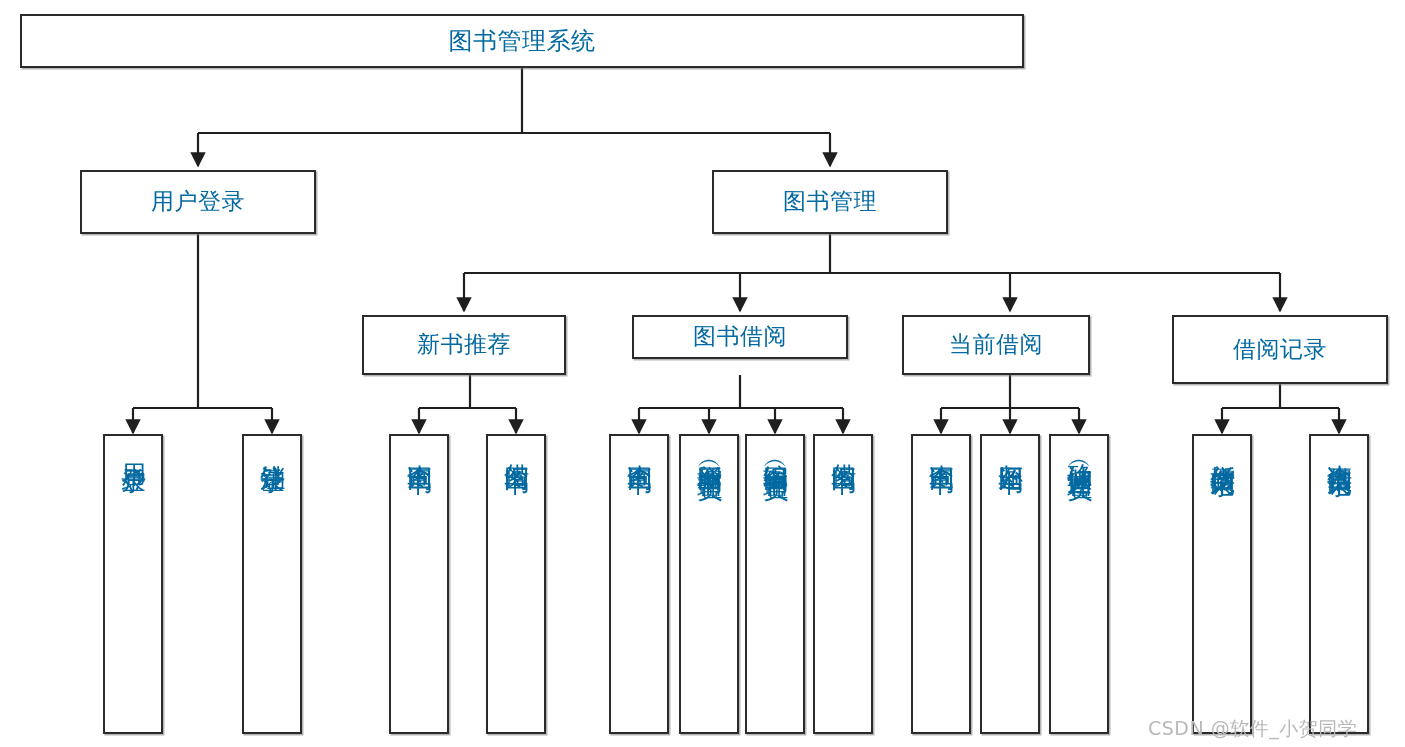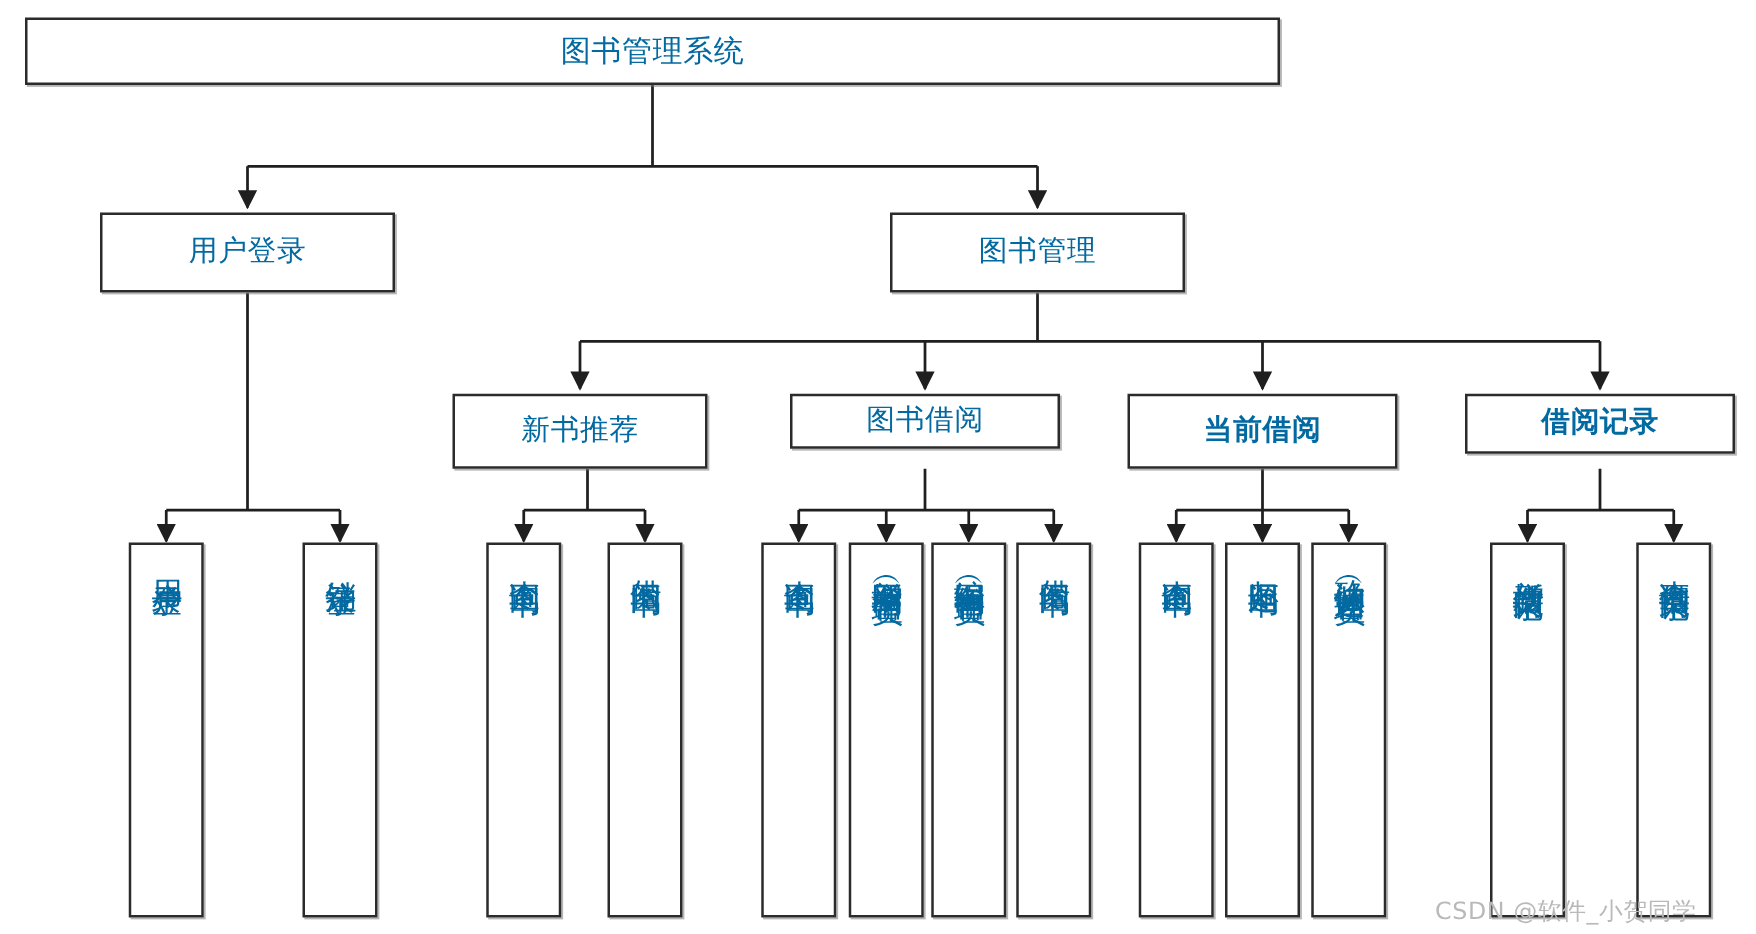--- a/index.html
+++ b/index.html
@@ -137,24 +137,24 @@
   <div class="node horiz" style="left:712px; top:170px; width:236px; height:64px;">
     <span class="label">图书管理</span>
   </div>
 
   <div class="node horiz" style="left:362px; top:315px; width:204px; height:60px;">
     <span class="label">新书推荐</span>
   </div>
   <div class="node horiz" style="left:632px; top:315px; width:216px; height:44px;">
     <span class="label">图书借阅</span>
   </div>
-  <div class="node horiz" style="left:902px; top:315px; width:216px; height:60px;font-weight:bold;">
+  <div class="node horiz" style="left:902px; top:315px; width:188px; height:60px;">
     <span class="label">当前借阅</span>
   </div>
-  <div class="node horiz" style="left:1172px; top:315px; width:216px; height:48px;font-weight:bold;">
+  <div class="node horiz" style="left:1172px; top:315px; width:216px; height:69px;">
     <span class="label">借阅记录</span>
   </div>
 
   <div class="node vert" style="left:103px; top:434px; width:60px; height:300px;">
     <span class="label">用户登录</span>
   </div>
   <div class="node vert" style="left:242px; top:434px; width:60px; height:300px;">
     <span class="label">注销登录</span>
   </div>
 

